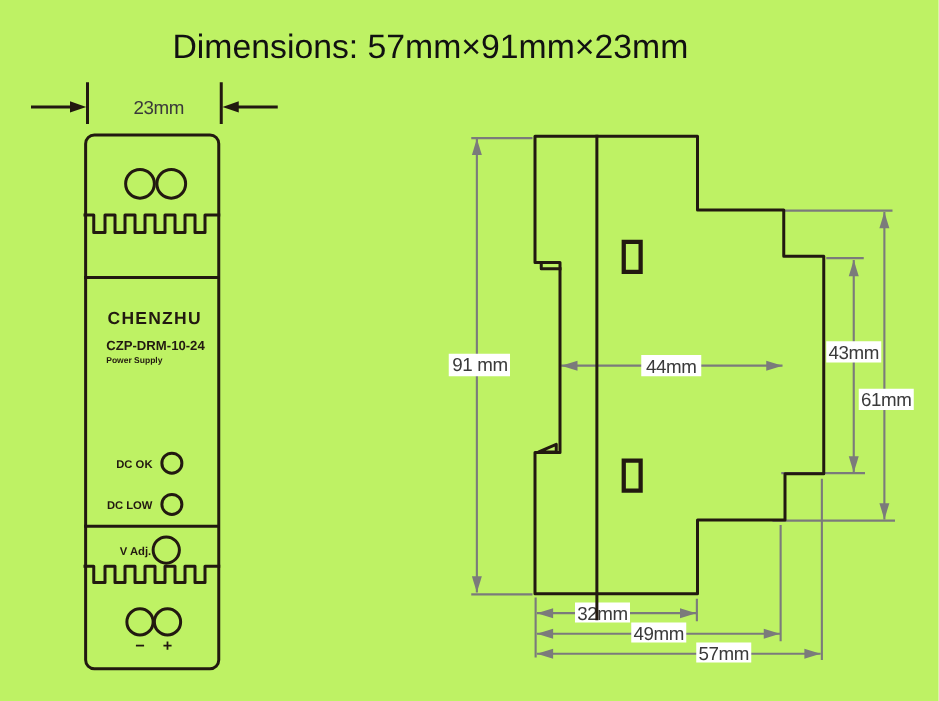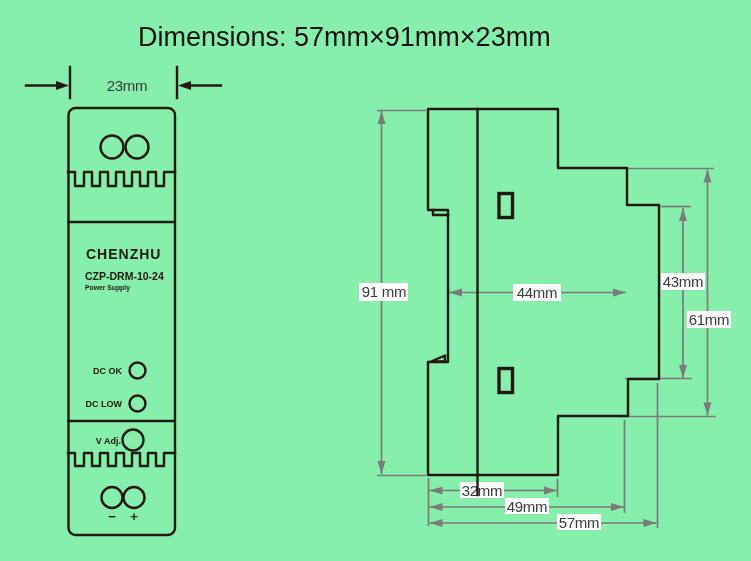--- a/index.html
+++ b/index.html
@@ -1,16 +1,16 @@
 <!DOCTYPE html>
 <html><head>
 <meta charset="utf-8">
 <style>
   html,body{margin:0;padding:0;background:#fff;}
-  .canvas{position:relative;width:751px;height:561px;background:#86efac;overflow:hidden;
+  .canvas{position:relative;width:751px;height:561px;background:#bef264;overflow:hidden;
           font-family:"Liberation Sans",sans-serif;}
   .title{position:absolute;left:138px;top:22px;font-size:27px;color:#111;
          font-family:"Liberation Sans",sans-serif;white-space:nowrap;}
   svg{position:absolute;left:0;top:0;}
   
   .blk{stroke:#221910;fill:none;stroke-width:2.4;stroke-linejoin:round;stroke-linecap:square;}
   .blk-thick{stroke:#221910;fill:none;stroke-width:3.4;stroke-linejoin:miter;}
   .blkf{fill:#221910;stroke:none;}
   
   .dim{stroke:#7b7b7b;fill:none;stroke-width:1.7;}

